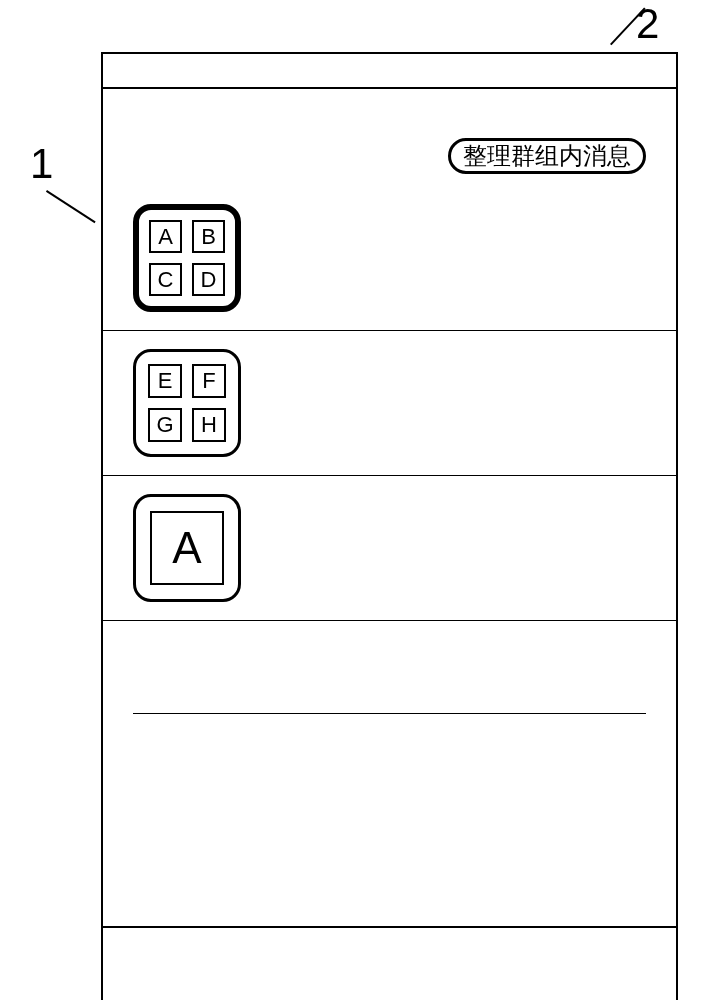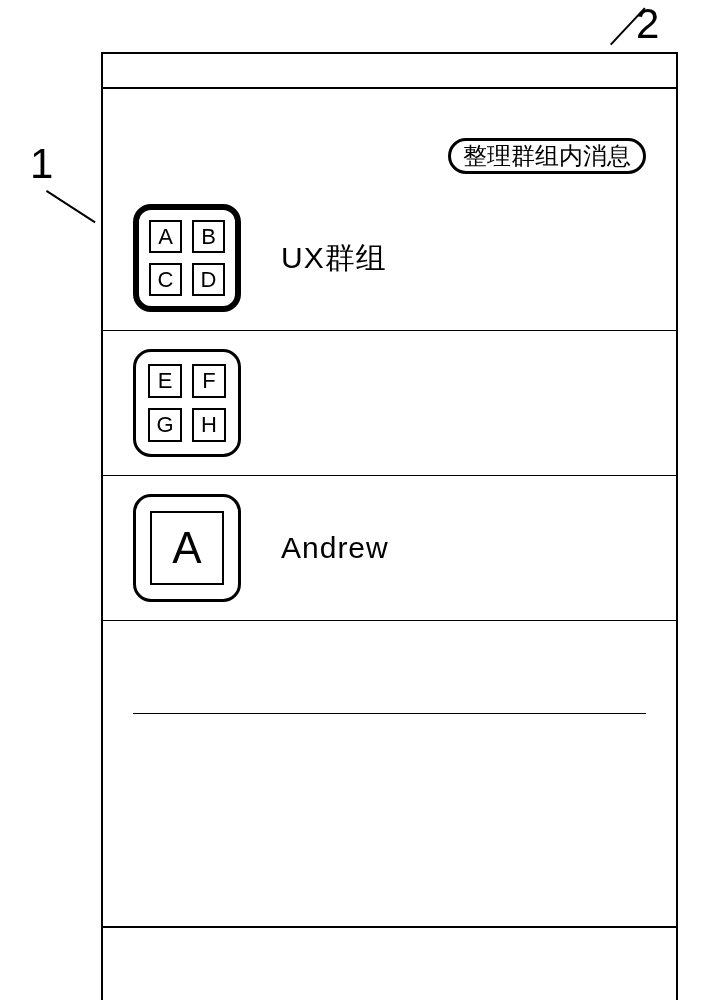--- a/index.html
+++ b/index.html
@@ -168,37 +168,35 @@
 
     <div class="list">
 
       <div class="list-item">
         <div class="avatar bold">
           <div class="mini">A</div>
           <div class="mini">B</div>
           <div class="mini">C</div>
           <div class="mini">D</div>
         </div>
-        <div class="item-label">UX群组</div>
       </div>
 
       <div class="list-item">
         <div class="avatar">
           <div class="mini">E</div>
           <div class="mini">F</div>
           <div class="mini">G</div>
           <div class="mini">H</div>
         </div>
       </div>
 
       <div class="list-item">
         <div class="avatar single">
           <div class="single-inner">A</div>
         </div>
-        <div class="item-label">Andrew</div>
       </div>
 
       <div class="separator-extra" style="top:527px"></div>
     </div>
   </div>
 
   <div class="bottom-bar"></div>
 </div>
 
 </body></html>

